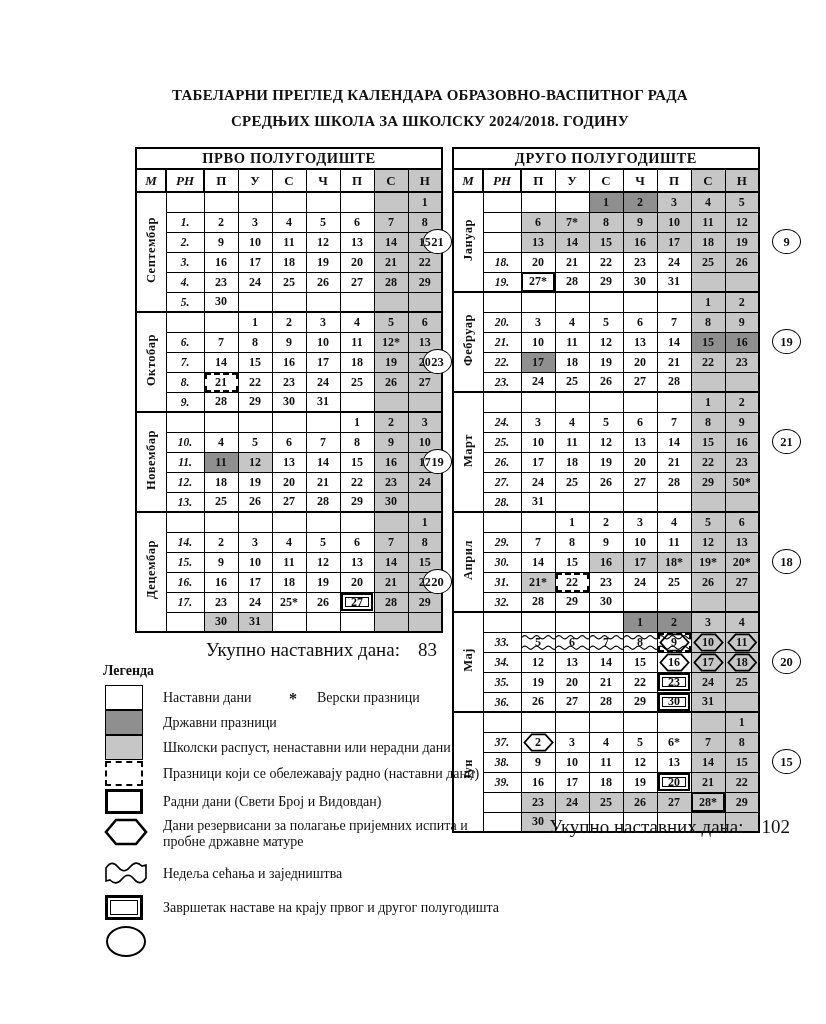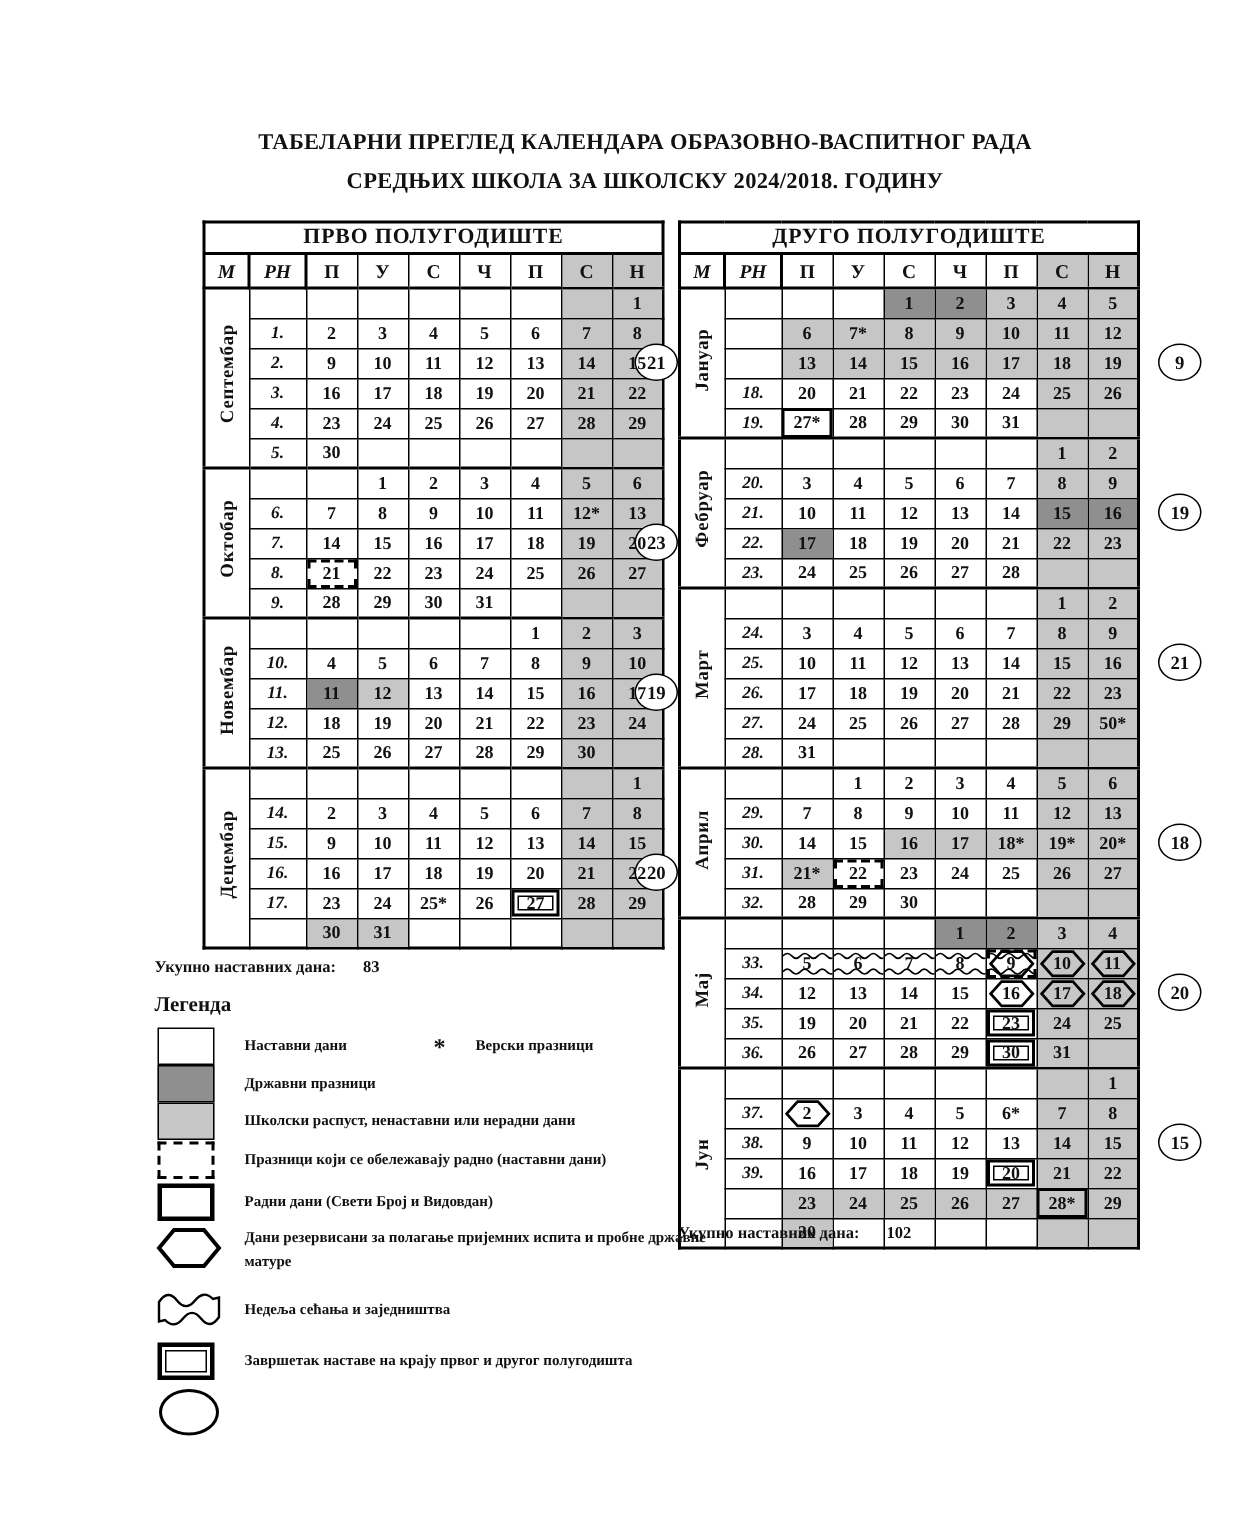--- a/index.html
+++ b/index.html
@@ -34,27 +34,27 @@
   .hex-svg,.wavy-svg{left:0;top:0;width:100%;height:100%;}
   .dashed-box{inset:0px;border:2px dashed #000;}
   .thick-box{inset:-0.5px;border:2.5px solid #000;}
   .dbl-outer{inset:0.5px;border:2px solid #000;}
   .dbl-inner{inset:4.5px;border:1.3px solid #000;}
   .dnum{position:relative;z-index:2;line-height:1;}
   
   .circle{position:absolute;width:29px;height:25px;border:1.7px solid #000;border-radius:50%;
     text-align:center;line-height:25px;font-weight:700;font-size:12.5px;background:#fff;box-sizing:border-box;}
   
-  .total{position:absolute;font-weight:700;font-size:11px;text-align:left;white-space:nowrap;}
+  .total{position:absolute;font-weight:400;font-size:19px;text-align:right;white-space:nowrap;}
   .total .tv{margin-left:18px;}
   
   .legend{position:absolute;left:103px;width:400px;}
   .legend-title{position:absolute;left:0;top:0;width:330px;text-align:left;font-size:14px;font-weight:700;}
   .lrow{position:absolute;left:0;height:25px;width:400px;}
-  .llabel{position:absolute;left:60px;top:0;line-height:25px;font-size:10px;font-weight:700;white-space:nowrap;}
+  .llabel{position:absolute;left:60px;top:0;line-height:25px;font-size:14px;font-weight:400;white-space:nowrap;}
   .llabel.wrap{white-space:normal;width:318px;line-height:16px;top:-1px;}
   .ast{position:absolute;left:186px;top:1px;line-height:25px;font-size:16px;font-weight:700;}
   .ast-label{left:214px !important;}
   .sw{position:absolute;left:2px;top:0;width:38px;height:25px;box-sizing:border-box;background:#fff;}
   .sw-white{border:1.5px solid #000;}
   .sw-dark{border:1px solid #000;background:#8f8f8f;}
   .sw-light{border:1px solid #000;background:#c6c6c6;}
   .icon-dashed{border:2.5px dashed #000;}
   .icon-thick{border:3px solid #000;}
   .icon-dbl{border:3px solid #000;}

